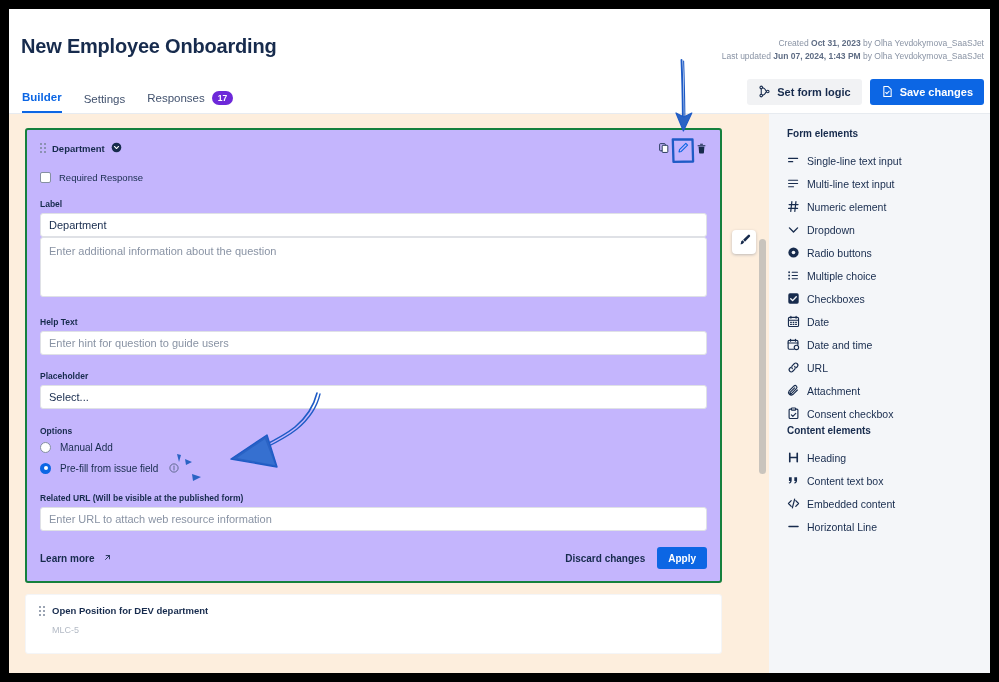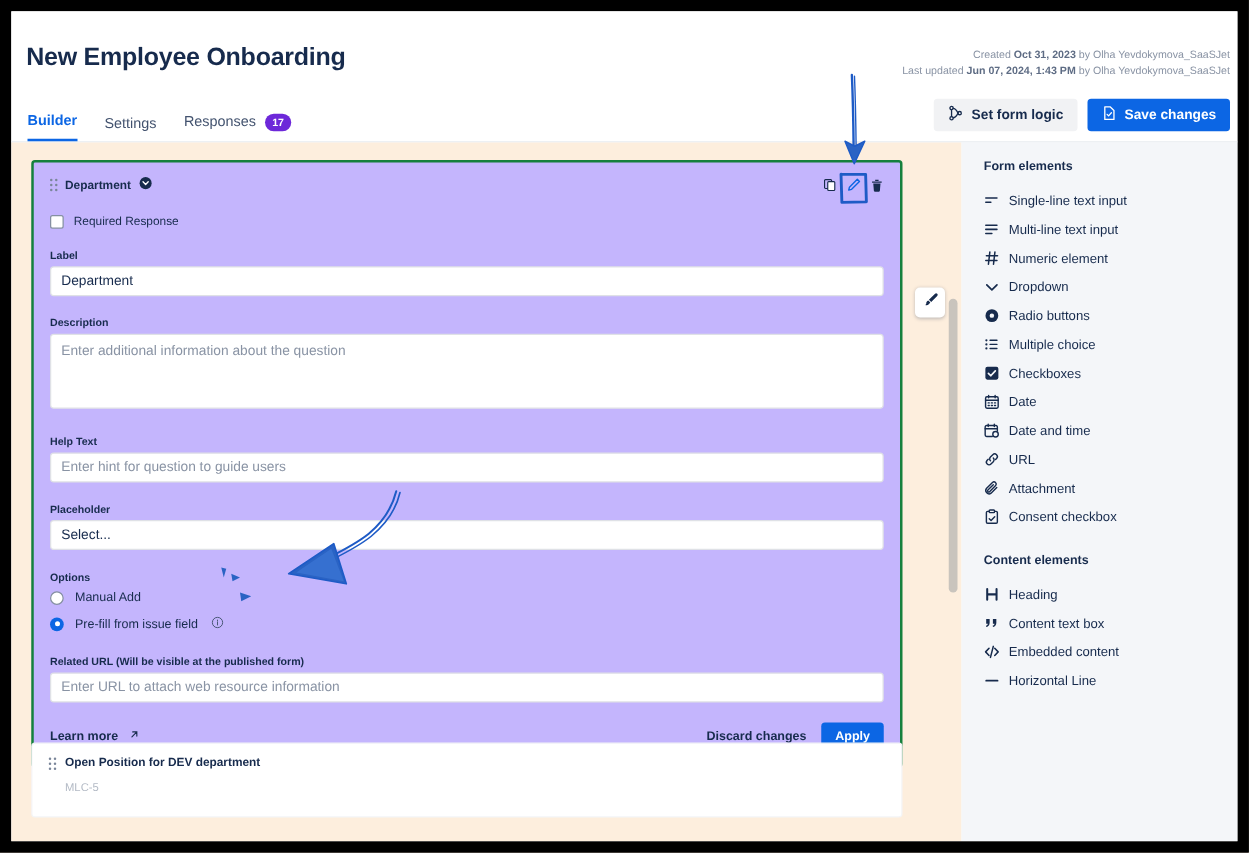--- a/index.html
+++ b/index.html
@@ -262,21 +262,21 @@
   .sidebar {
     flex: 1;
     background: #f4f6f9;
     padding: 14px 0 0 18px;
     overflow: hidden;
   }
   .sec-title {
     font-size: 10px; font-weight: bold; color: #172b4d;
     margin-bottom: 10px;
   }
-  .sec-title.second { margin-top: 18px; }
+  .sec-title.second { }
   .el-item {
     display: flex; align-items: center;
     height: 23px; cursor: pointer;
   }
   .el-ic {
     width: 20px; flex: none;
     display: flex; align-items: center; justify-content: flex-start;
     color: #172b4d;
   }
   .el-label { font-size: 10.5px; color: #172b4d; }
@@ -392,21 +392,20 @@
         </div>
 
         <div class="req-row">
           <span class="cbox"></span>
           <span class="req-label">Required Response</span>
         </div>
 
         <div class="fld-label">Label</div>
         <input class="fld" value="Department" style="">
 
-        <div class="fld-label">Description</div>
         <textarea class="fld" placeholder="Enter additional information about the question" style=""></textarea>
 
         <div class="fld-label">Help Text</div>
         <input class="fld" placeholder="Enter hint for question to guide users" style="">
 
         <div class="fld-label">Placeholder</div>
         <input class="fld" value="Select..." style="">
 
         <div class="opt-title">Options</div>
         <div class="opt-row">

